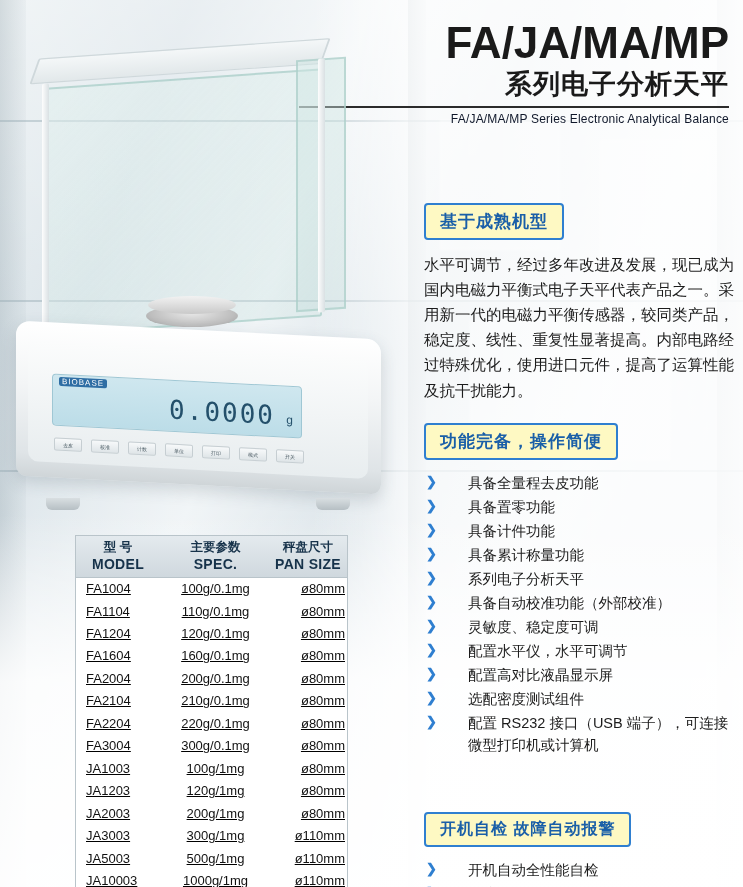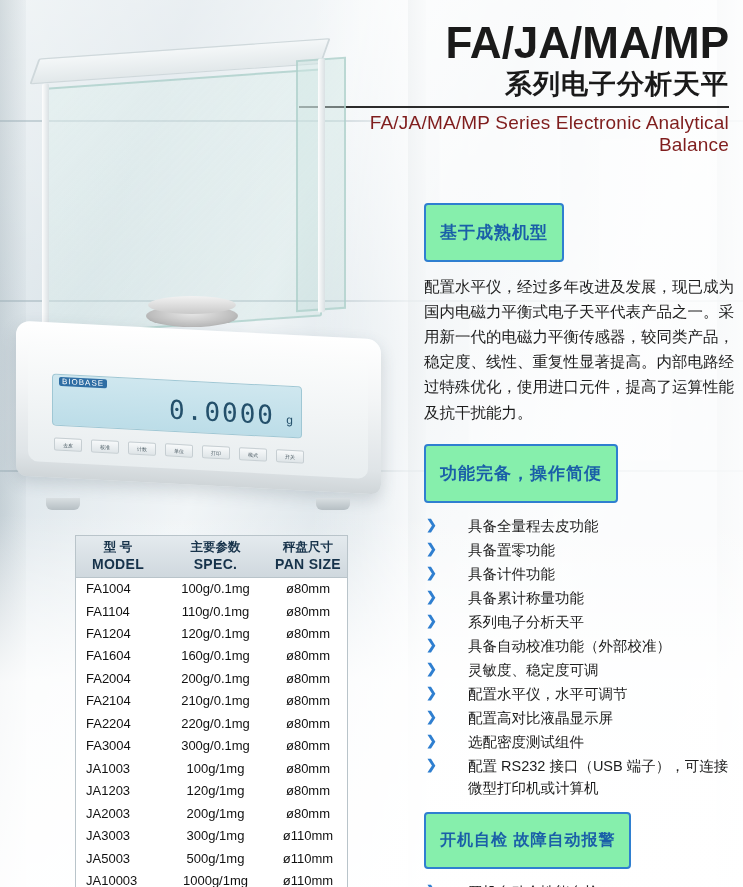--- a/index.html
+++ b/index.html
@@ -74,22 +74,22 @@
     letter-spacing: 1px;
     line-height: 1.25;
     margin-top: 2px;
   }
   #header .rule {
     border-bottom: 2px solid #2b2b2b;
     margin: 4px 0 4px auto;
     width: 100%;
   }
   #header .title-en {
-    font-size: 19px;
-    color: #7f1d1d;
+    font-size: 12px;
+    color: #0f172a;
     letter-spacing: 0.2px;
   }
 
   
   #balance {
     position: absolute;
     left: 16px;
     top: 20px;
     width: 395px;
     height: 500px;
@@ -215,47 +215,47 @@
     position: absolute;
     bottom: 10px;
     width: 34px; height: 12px;
     background: linear-gradient(180deg,#d9dfe2,#b6bfc4);
     border-radius: 0 0 6px 6px;
   }
 
   
   .badge {
     display: inline-block;
-    background: #86efac;
+    background: #fef9c3;
     border: 2px solid #2f7fd0;
     color: #1a5fa8;
     font-size: 17px;
     font-weight: bold;
-    padding: 16px 14px;
+    padding: 5px 14px;
     border-radius: 4px;
     letter-spacing: 1px;
   }
   #intro-block {
     position: absolute;
     left: 424px;
     top: 203px;
     width: 310px;
   }
   #intro-text {
     margin-top: 12px;
     font-size: 15.5px;
     line-height: 1.62;
     color: #1c1c1c;
     text-align: justify;
   }
 
   #features-block {
     position: absolute;
     left: 424px;
-    top: 444px;
+    top: 423px;
     width: 310px;
   }
   ul.feat {
     list-style: none;
     margin: 12px 0 0 0;
     padding: 0;
   }
   ul.feat li {
     position: relative;
     padding-left: 20px;
@@ -308,30 +308,30 @@
     color: #16324a;
     line-height: 1.25;
   }
   #spec-table .thead .th .en {
     display: block;
     font-size: 14px;
     font-weight: bold;
     color: #16324a;
     letter-spacing: 0.3px;
   }
-  #spec-table .tr { display: flex; }
+  #spec-table .tr { display: flex; text-decoration: underline; }
   #spec-table .tr .td {
     padding: 2px 2px;
     color: #111;
     font-size: 13px;
     line-height: 1.42;
   }
   .col-model { width: 86px; padding-left: 10px !important; }
   .col-spec  { width: 107px; text-align: center; }
-  .col-pan   { width: 78px; text-align: center; }
+  .col-pan   { width: 78px; text-align: right; }
   .thead .col-model { text-align: center; padding-left: 0 !important; }
 </style>
 </head>
 <body>
 
 <div id="bg">
   <div class="dark-col" style="left:0px;"></div>
   <div class="dark-col" style="left:408px;width:18px;"></div>
   <div class="dark-col" style="right:0px;"></div>
   <div class="lab-shelf" style="top:120px;"></div>
@@ -381,21 +381,21 @@
     <div class="key">模式</div>
     <div class="key">开关</div>
   </div>
 
   <div class="foot" style="left:30px;"></div>
   <div class="foot" style="left:300px;"></div>
 </div>
 
 <div id="intro-block">
   <div class="badge">基于成熟机型</div>
-  <div id="intro-text">配置水平仪，经过多年改进及发展，现已成为国内电磁力平衡式电子天平代表产品之一。采用新一代的电磁力平衡传感器，较同类产品，稳定度、线性、重复性显著提高。内部电路经过特殊优化，使用进口元件，提高了运算性能及抗干扰能力。</div>
+  <div id="intro-text">水平可调节，经过多年改进及发展，现已成为国内电磁力平衡式电子天平代表产品之一。采用新一代的电磁力平衡传感器，较同类产品，稳定度、线性、重复性显著提高。内部电路经过特殊优化，使用进口元件，提高了运算性能及抗干扰能力。</div>
 </div>
 
 <div id="features-block">
   <div class="badge">功能完备，操作简便</div>
   <ul class="feat">
     <li>
         <span class="chev">❯</span>
         <span class="cont">具备全量程去皮功能</span>
       </li>
     <li>

